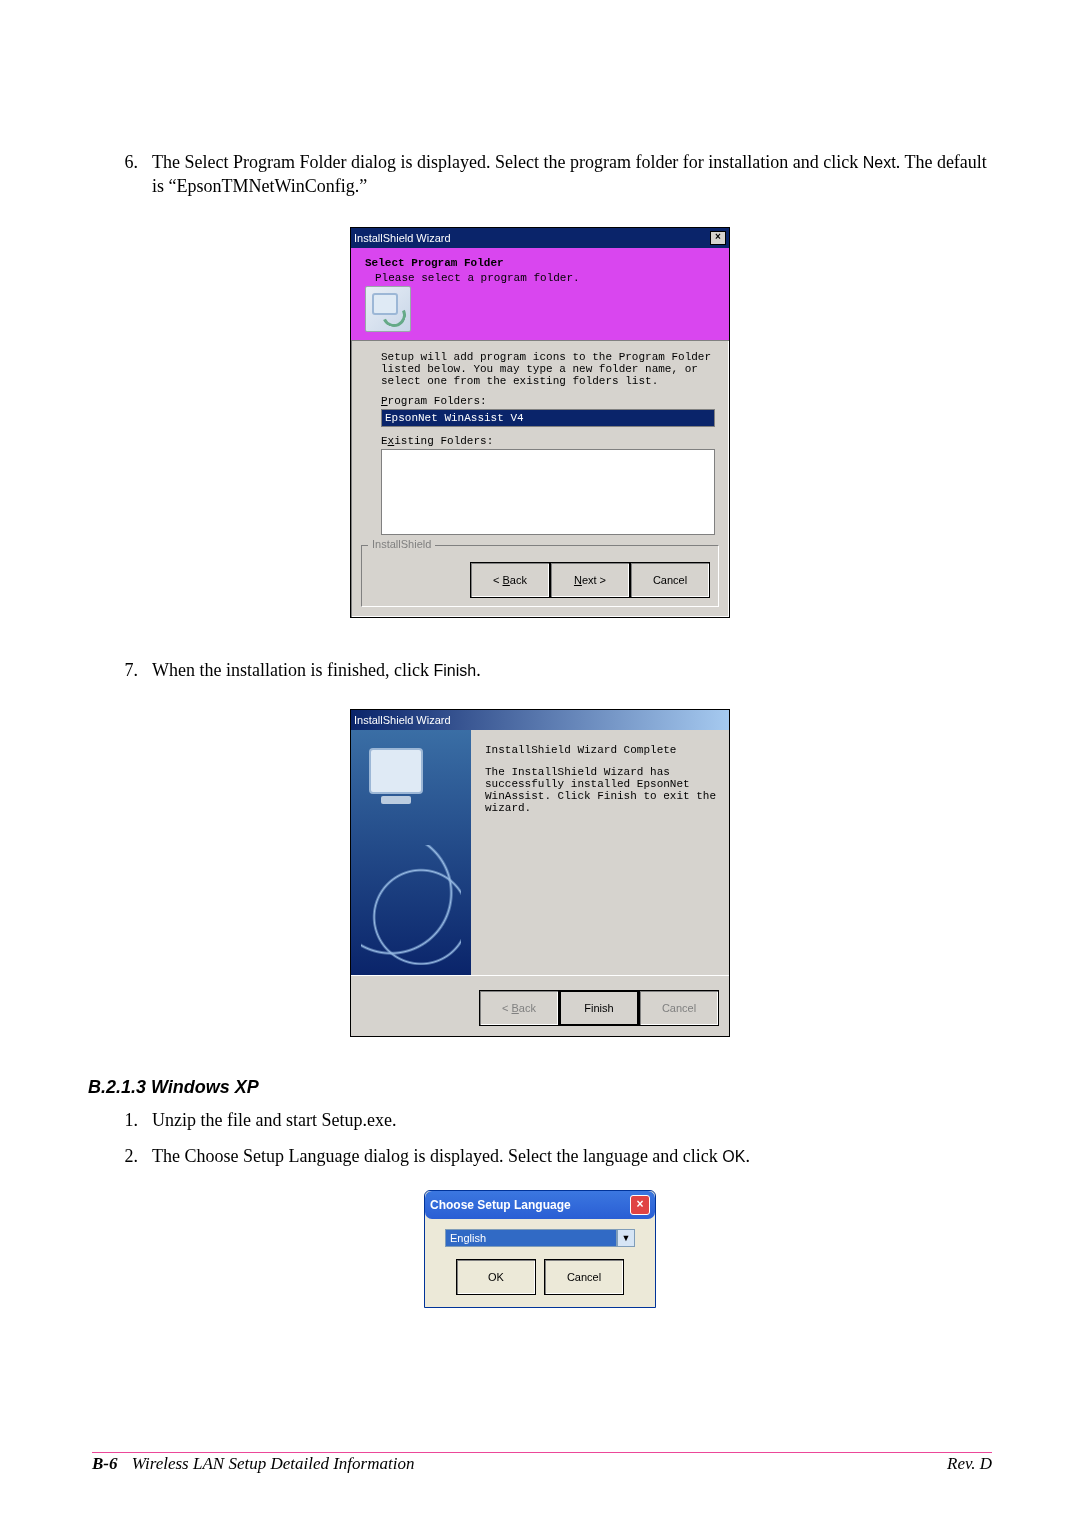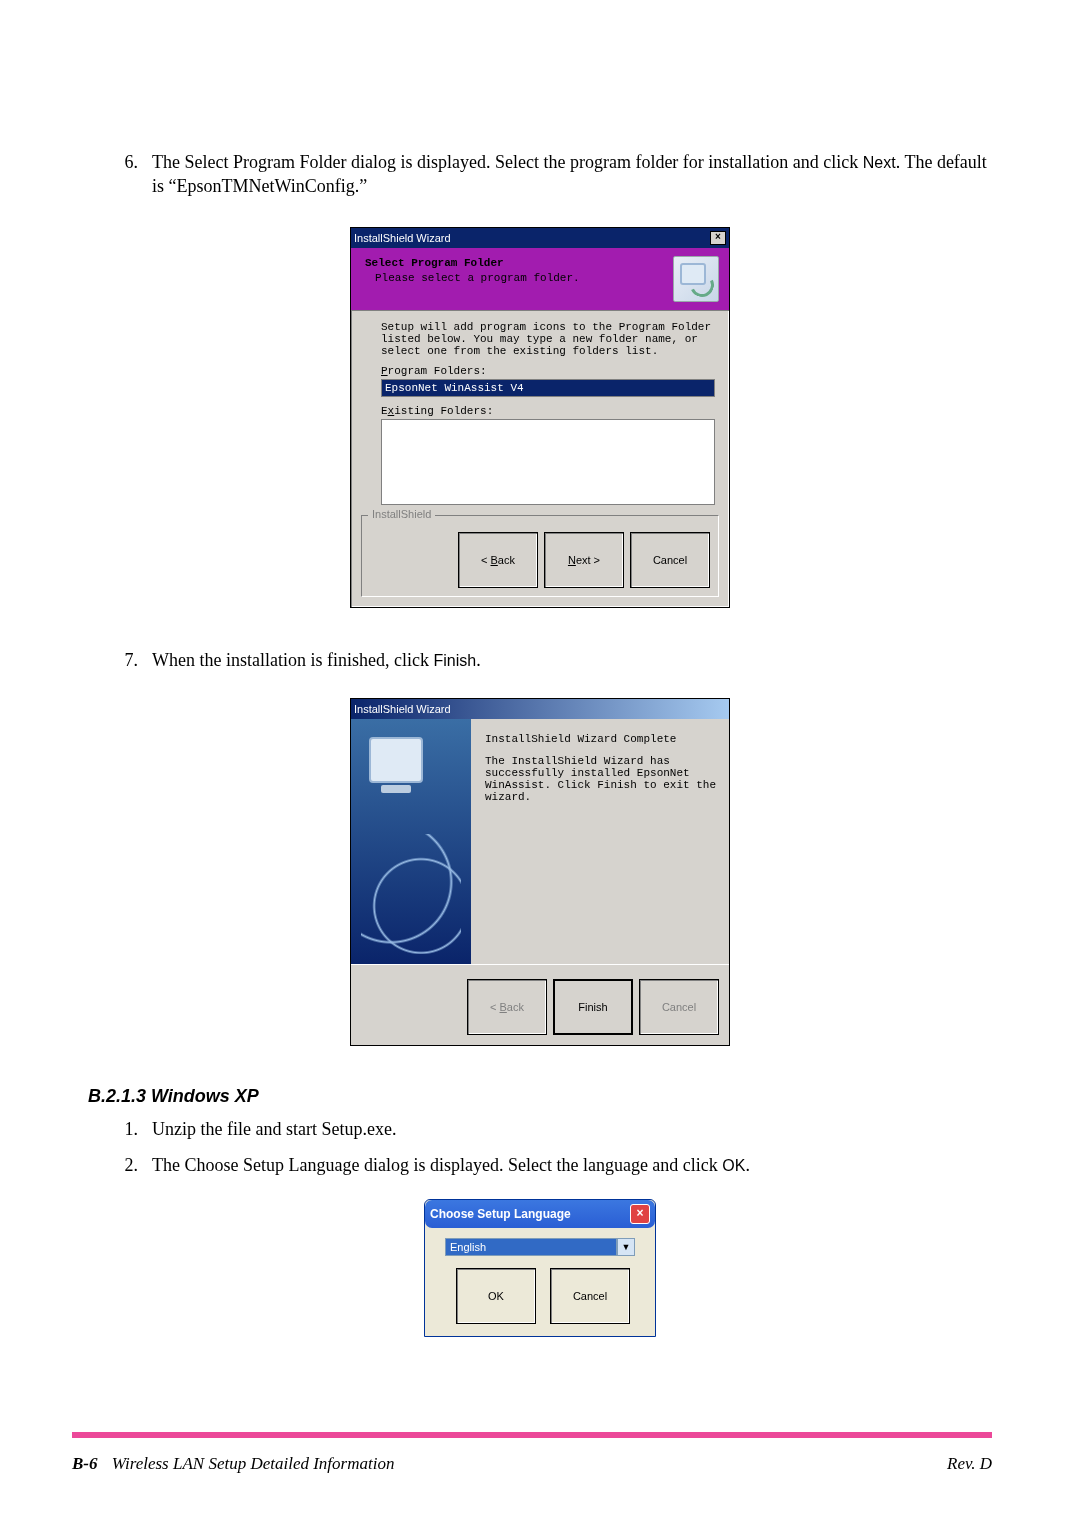--- a/index.html
+++ b/index.html
@@ -16,34 +16,34 @@
   .dialog2-wrap { margin-top: 26px; margin-bottom: 40px; display:flex; justify-content:center; }
   .dialog3-wrap { margin-top: 22px; margin-bottom: 40px; display:flex; justify-content:center; }
 
   
   .win-dialog { border: 1px solid #000; background: #d6d3ce; font-family: "MS Sans Serif", Tahoma, Verdana, sans-serif; font-size: 11px; color:#000; box-shadow: 1px 1px 0 #808080 inset, -1px -1px 0 #fff inset; }
   .titlebar { background: #0a246a; color:#fff; display:flex; align-items:center; justify-content:space-between; padding: 2px 3px; font-size: 11px; font-family: Tahoma, "MS Sans Serif", sans-serif; font-weight: normal; height: 16px; gap: 45px; }
   .titlebar .close { width:14px; height:12px; background:#d6d3ce; border:1px solid #000; color:#000; font-size:10px; line-height:10px; text-align:center; font-weight:bold; }
   .titlebar.gradient { background: linear-gradient(to right, #0a246a, #a6caf0); }
   .xp-title { background: linear-gradient(to bottom, #3b77e0, #2a5ed4); color:#fff; display:flex; align-items:center; justify-content:space-between; padding:4px 5px; font-family: Tahoma, sans-serif; font-weight:bold; font-size:12px; border-top-left-radius:6px; border-top-right-radius:6px;border-radius:7px; }
   .xp-title .close { width:18px; height:18px; background:#e04343; border:1px solid #fff; color:#fff; border-radius:3px; font-size:12px; line-height:16px; text-align:center; font-weight:bold; font-family: Tahoma, sans-serif; }
-  .win-button { display:inline-block; min-width:62px; height:18px; line-height:18px; font-size:11px; text-align:center; background:#d6d3ce; border:1px solid #000; box-shadow: 1px 1px 0 #808080 inset, -1px -1px 0 #fff inset; padding:18px 8px; margin-left:6px; font-family: "MS Sans Serif", Tahoma, sans-serif; }
+  .win-button { display:inline-block; min-width:62px; height:18px; line-height:18px; font-size:11px; text-align:center; background:#d6d3ce; border:1px solid #000; box-shadow: 1px 1px 0 #808080 inset, -1px -1px 0 #fff inset; padding:8px 8px; font-family: "MS Sans Serif", Tahoma, sans-serif; }
   .win-button.disabled { color:#808080; }
   .win-button.focus { box-shadow: 0 0 0 1px #000 inset; }
   .field { background:#fff; border:1px solid #808080; padding:1px 3px; font-size:11px; height:14px; line-height:14px; }
   .field.sel { background:#0a246a; color:#fff; }
   .listbox { background:#fff; border:1px solid #808080; }
   .mono-like { font-family: "Courier New", monospace; font-size:11px; }
   .underline-letter { text-decoration: underline; }
 
   
   .section-heading { font-weight: bold; font-style: italic; font-size: 18px; margin-top: 4px; margin-bottom: 10px; font-family: Verdana, Geneva, sans-serif; }
 
   
-  .footer { position:absolute; left:72px; right:88px; bottom:54px; border-top:6px solid #ec4899; padding-top:16px; display:flex; justify-content:space-between; font-style: italic; font-size:17px; }
+  .footer { position:absolute; left:92px; right:88px; bottom:54px; border-top:1px solid #ec4899; padding-top:1px; display:flex; justify-content:space-between; font-style: italic; font-size:17px; }
   .footer .left { }
   .footer .page-b { font-weight:bold; font-style:italic; margin-right:10px; }
 
   
   .side-art { width:120px; height:245px; background: linear-gradient(to bottom, #3a6ea5, #0a246a); position:relative; }
   .side-art .comp { position:absolute; left:18px; top:18px; width:50px; height:42px; background:#dfeaf5; border:2px solid #9cb7d6; border-radius:4px; }
   .side-art .comp::after { content:""; position:absolute; left:10px; top:46px; width:30px; height:8px; background:#bccde0; border-radius:2px; }
   .side-art .swirl { position:absolute; left:10px; bottom:10px; width:100px; height:120px;
     background:
       radial-gradient(circle at 30% 40%, rgba(255,255,255,0) 58%, #a6caf0 60%, rgba(255,255,255,0) 62%),
@@ -75,21 +75,21 @@
     </div>
   </div>
 
   <div class="dialog1-wrap">
     <div class="win-dialog" style="width:378px;">
       <div class="titlebar">
         <span>InstallShield Wizard</span>
         <div class="close">×</div>
       </div>
 
-      <div style="background:#a21caf; padding:8px 10px 8px 14px; display:flex; justify-content:space-between; align-items:flex-start; border-bottom:1px solid #808080;">
+      <div style="background:#d946ef; padding:8px 10px 8px 14px; display:flex; justify-content:space-between; align-items:flex-start; border-bottom:1px solid #808080;flex-direction:column;">
         <div class="mono-like" style="line-height:1.4;">
           <div style="font-weight:bold;">Select Program Folder</div>
           <div style="padding-left:10px;">Please select a program folder.</div>
         </div>
         <div class="corner-icon"></div>
       </div>
 
       <div style="padding:10px 14px 4px 30px;" class="mono-like">
         <div style="margin-bottom:8px;">Setup will add program icons to the Program Folder listed below.  You may type a new folder name, or select one from the existing folders list.</div>
         <div><span class="underline-letter">P</span>rogram Folders:</div>

